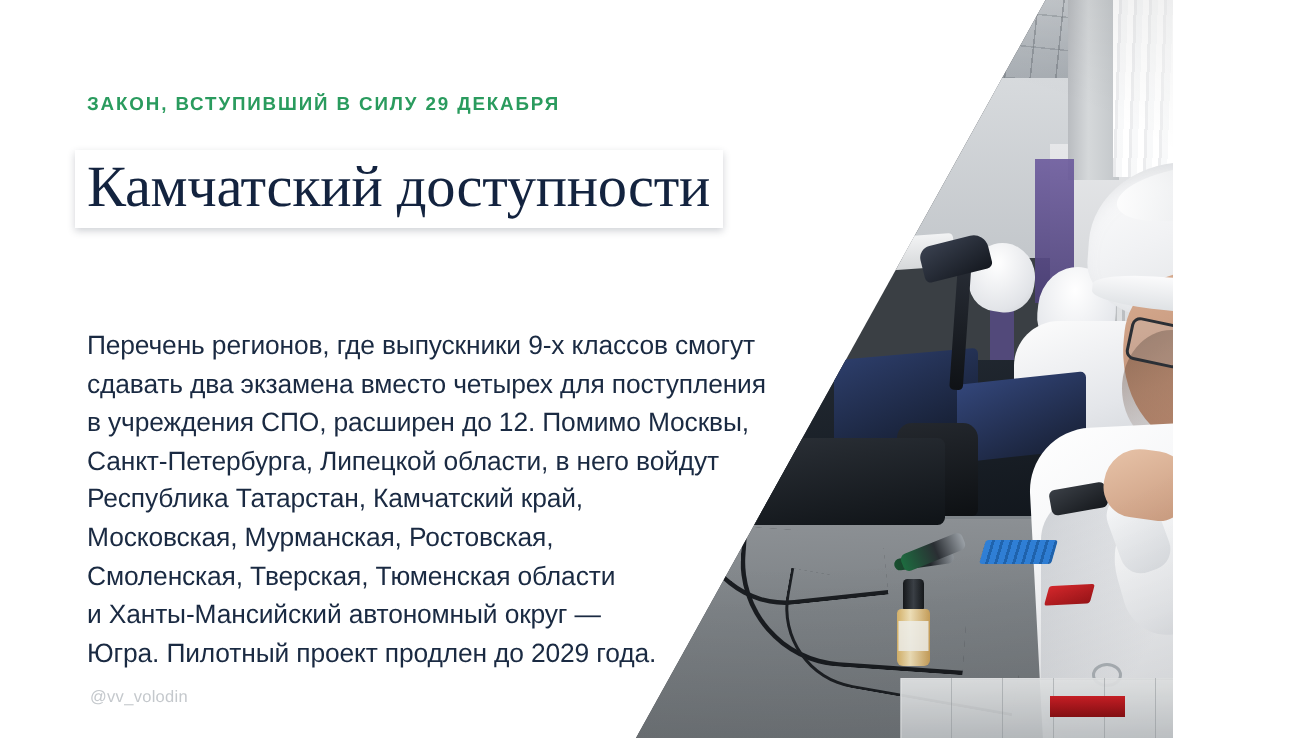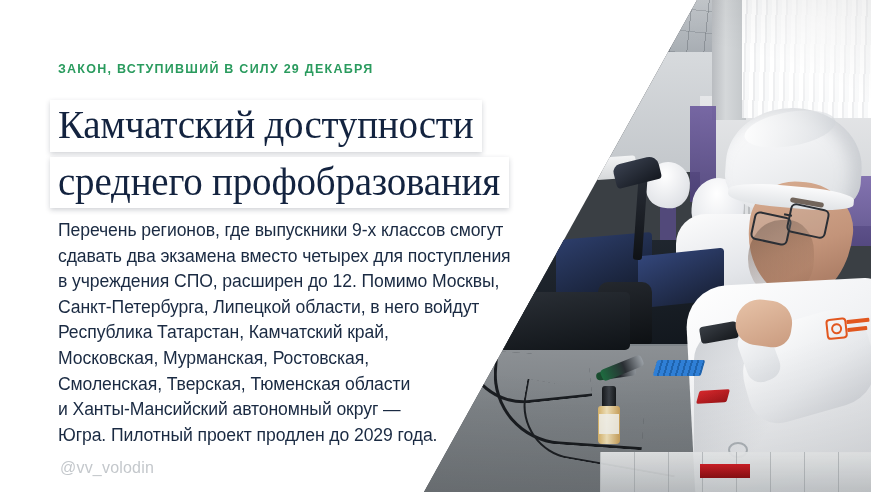--- a/index.html
+++ b/index.html
@@ -2,21 +2,21 @@
 <html><head>
 <meta charset="utf-8">
 <style>
   html, body {
     margin: 0;
     padding: 0;
     background: #ffffff;
   }
   #slide {
     position: relative;
-    width: 871px;
+    width: 782px;
     height: 492px;
     overflow: hidden;
     background: #ffffff;
     font-family: "Liberation Sans", sans-serif;
   }
 
   
   .photo {
     position: absolute;
     inset: 0;
@@ -469,21 +469,21 @@
     color: #1a2a42;
     font-size: 17.6px;
     line-height: 25.6px;
     letter-spacing: -0.1px;
     white-space: pre-line;
   }
   .handle {
     position: absolute;
     left: 60px; top: 459px;
     color: #c4c8cc;
-    font-size: 16px;
+    font-size: 11px;
     letter-spacing: .2px;
   }
 </style>
 </head>
 <body>
 
 <div id="slide">
 
   <div class="photo">
     <div class="photo-inner">
@@ -558,21 +558,20 @@
       <div class="ph-vignette"></div>
     </div>
   </div>
 
   <div class="panel">
 
     <div class="eyebrow">ЗАКОН, ВСТУПИВШИЙ В СИЛУ 29 ДЕКАБРЯ</div>
 
     <div class="headline">
       <span class="hl-line">Камчатский доступности</span>
-      <span class="hl-line">среднего профобразования</span>
     </div>
 
     <div class="body-text">Перечень регионов, где выпускники 9-х классов смогут
 сдавать два экзамена вместо четырех для поступления
 в учреждения СПО, расширен до 12. Помимо Москвы,
 Санкт-Петербурга, Липецкой области, в него войдут
 Республика Татарстан, Камчатский край,
 Московская, Мурманская, Ростовская,
 Смоленская, Тверская, Тюменская области
 и Ханты-Мансийский автономный округ —

